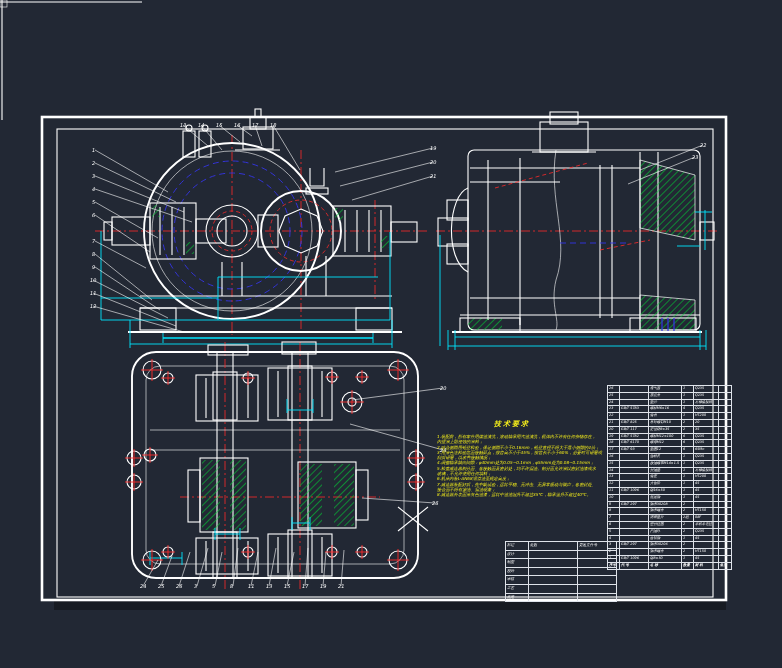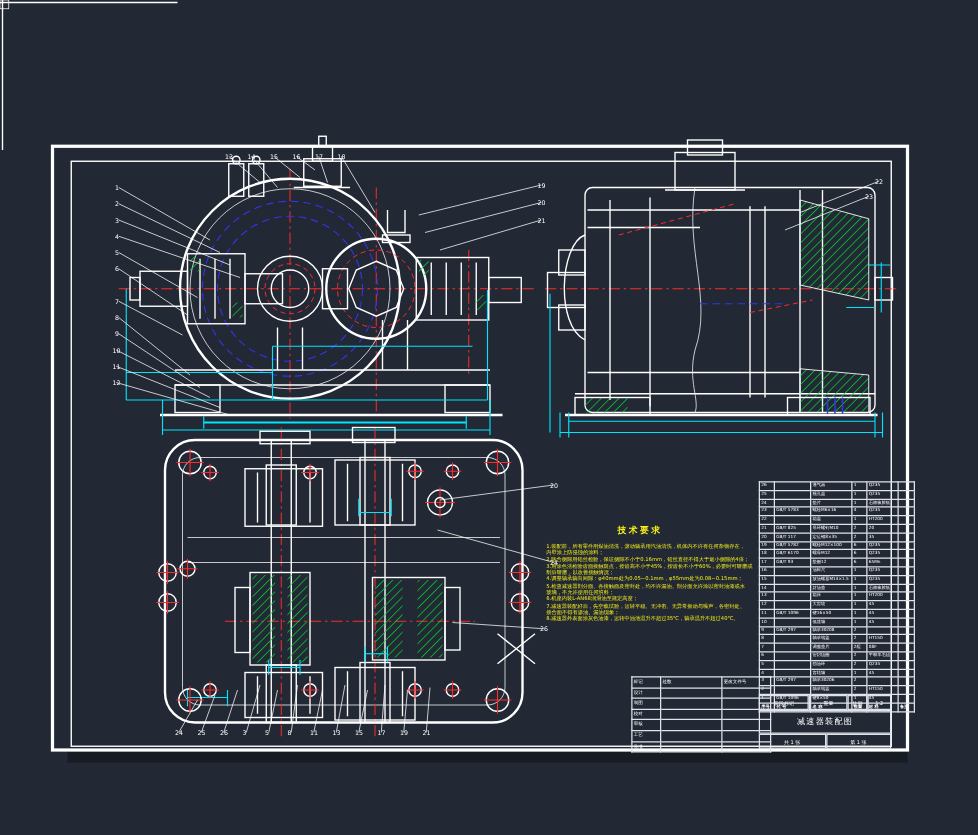--- a/index.html
+++ b/index.html
@@ -1,17 +1,17 @@
 <!DOCTYPE html>
 <html><head>
 <meta charset="utf-8">
 <style>
   html,body{margin:0;padding:0;background:#212733;width:782px;height:668px;overflow:hidden;
     font-family:"DejaVu Sans",sans-serif;}
-  .stage{position:relative;width:782px;height:668px;background:#222834;}
+  .stage{position:relative;width:782px;height:668px;background:#222834;font-style:italic;}
   svg{position:absolute;left:0;top:0;}
   svg text{font-family:"DejaVu Sans",sans-serif;}
   
   .w  {stroke:#ffffff;fill:none;stroke-width:1.1;}
   .w2 {stroke:#ffffff;fill:none;stroke-width:1.9;}
   .wt {stroke:#ffffff;fill:none;stroke-width:0.6;}
   .cl {stroke:#ff2a2a;fill:none;stroke-width:0.8;stroke-dasharray:9 3 2 3;}
   .rd {stroke:#ff2a2a;fill:none;stroke-width:0.8;stroke-dasharray:4 3;}
   .rs {stroke:#ff2a2a;fill:none;stroke-width:0.9;}
   .bl {stroke:#3434e8;fill:none;stroke-width:0.9;stroke-dasharray:6 4;}
@@ -635,29 +635,14 @@
           <td style="width: 36px;"></td>
         </tr>
         <tr>
           <td style="width: 20px;">批准</td>
           <td style="width: 46px;"></td>
           <td style="width: 36px;"></td>
         </tr>
       </tbody>
 </table>
 
-<div class="tblockB">
-  <div class="rowB" style="height:12px;">
-    <div class="cellB" style="width:40px;">阶段标记</div>
-    <div class="cellB" style="width:30px;">重量</div>
-    <div class="cellB" style="width:14px;">比例</div>
-    <div class="cellB" style="width:18px;">1:2</div>
-  </div>
-  <div class="rowB">
-    <div class="cellB titleB" style="width:105px;">减速器装配图</div>
-  </div>
-  <div class="rowB" style="height:12px;">
-    <div class="cellB" style="width:52px;">共 1 张</div>
-    <div class="cellB" style="width:51px;">第 1 张</div>
-  </div>
+
 </div>
 
-</div>
-
 </body></html>

